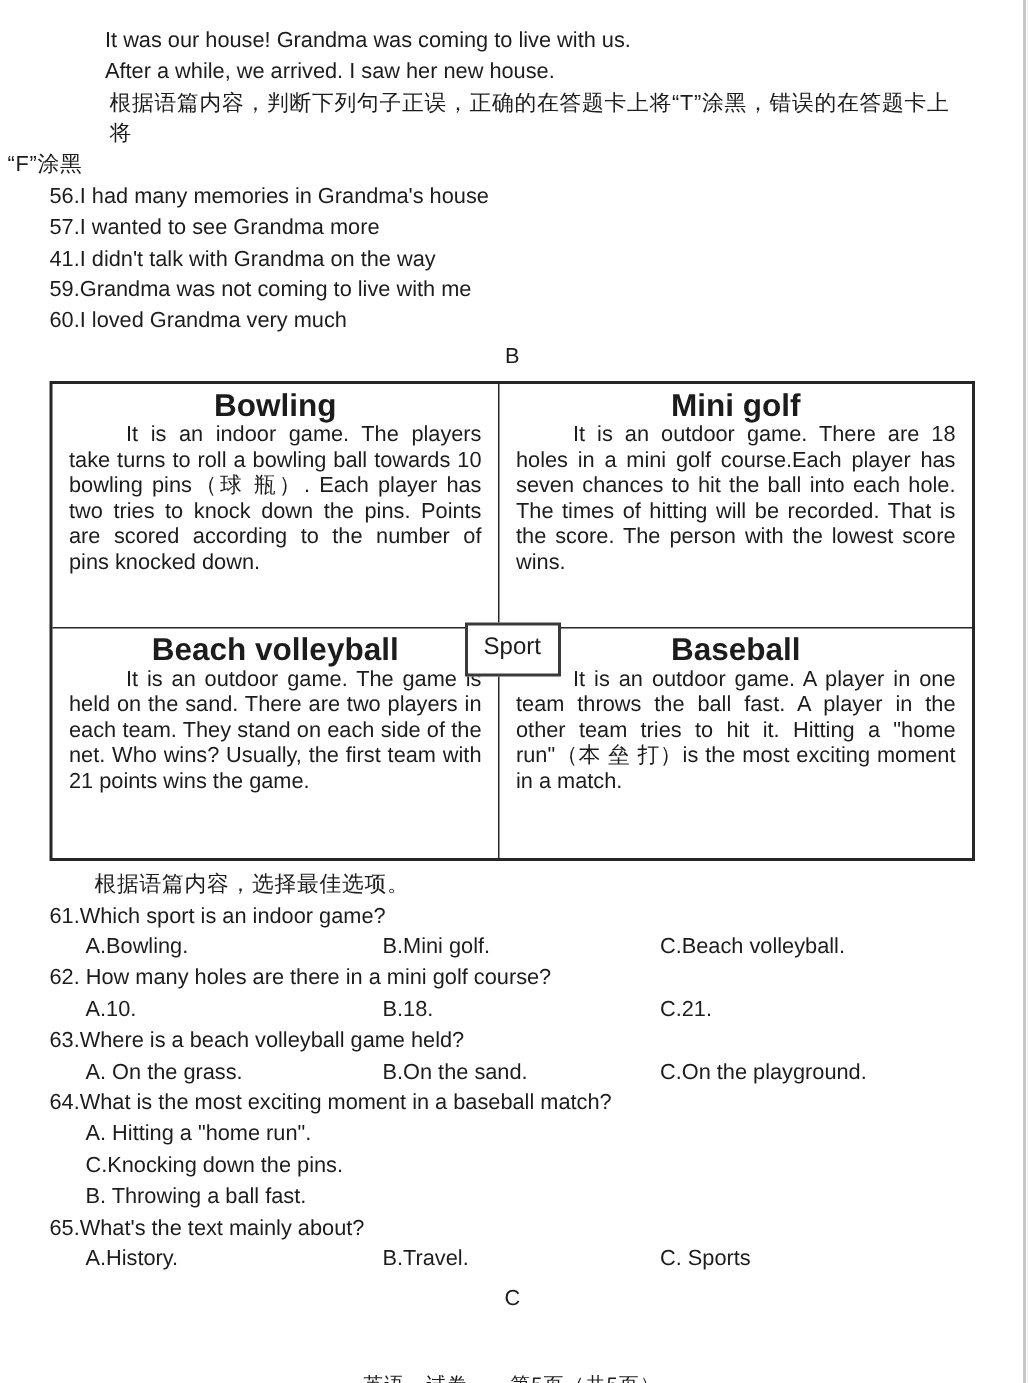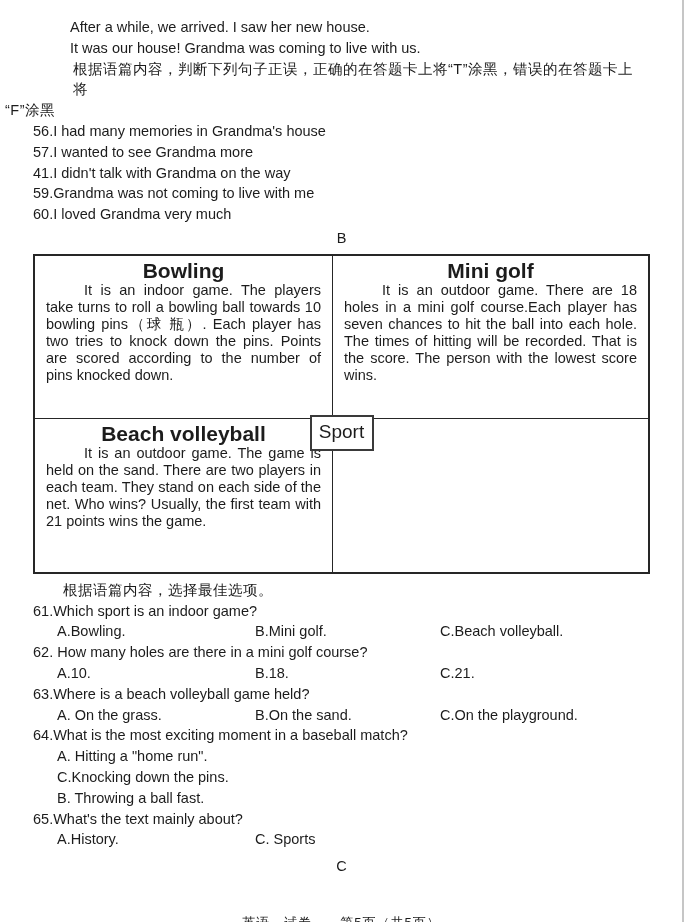--- a/index.html
+++ b/index.html
@@ -47,21 +47,21 @@
     line-height:17px;
   }
   .sport-box{
     position:absolute;
     left:50%;top:159px;
     transform:translateX(-50%);
     width:60px;height:32px;
     background:#ffffff;
     border:2px solid #3a3a3a;
     display:flex;align-items:center;justify-content:center;
-    font-size:19px;
+    font-size:16px;
     z-index:2;
   }
 
   
   .stem{margin:0;}
   .opt-row{display:flex;}
   .opt-a{width:222px;padding-left:24px;box-sizing:border-box;}
   .opt-b{width:185px;}
   .opt-c{flex:1;}
   .opt-stack{padding-left:24px;}
@@ -73,22 +73,22 @@
     letter-spacing:1px;
   }
 </style>
 </head>
 <body>
 
 <div class="page">
   <div class="scan-edge"></div>
   <div class="content">
 
+    <p class="indent1">It was our house! Grandma was coming to live with us.</p>
     <p class="indent1">After a while, we arrived. I saw her new house.</p>
-    <p class="indent1">It was our house! Grandma was coming to live with us.</p>
     <p class="cjk-indent">根据语篇内容，判断下列句子正误，正确的在答题卡上将“T”涂黑，错误的在答题卡上 将</p>
     <p class="hang">“F”涂黑</p>
 
     <p>56.I had many memories in Grandma's house</p>
     <p>57.I wanted to see Grandma more</p>
     <p>41.I didn't talk with Grandma on the way</p>
     <p>59.Grandma was not coming to live with me</p>
     <p>60.I loved Grandma very much</p>
 
     <div class="section-label">B</div>
@@ -98,20 +98,24 @@
         <div class="cell-title">Bowling</div>
         <p class="cell-text">It is an indoor game. The players take turns to roll a bowling ball towards 10 bowling pins（球 瓶）. Each player has two tries to knock down the pins. Points are scored according to the number of pins knocked down.</p>
       </div>
       <div class="cell c1">
         <div class="cell-title">Mini golf</div>
         <p class="cell-text">It is an outdoor game. There are 18 holes in a mini golf course.Each player has seven chances to hit the ball into each hole. The times of hitting will be recorded. That is the score. The person with the lowest score wins.</p>
       </div>
       <div class="cell c2">
         <div class="cell-title">Beach volleyball</div>
         <p class="cell-text">It is an outdoor game. The game is held on the sand. There are two players in each team. They stand on each side of the net. Who wins? Usually, the first team with 21 points wins the game.</p>
+      </div>
+      <div class="cell c3">
+        <div class="cell-title">Baseball</div>
+        <p class="cell-text">It is an outdoor game. A player in one team throws the ball fast. A player in the other team tries to hit it. Hitting a "home run"（本 垒 打）is the most exciting moment in a match.</p>
       </div>
       <div class="sport-box">
         <span>Sport</span>
       </div>
     </div>
 
     <p class="cjk-indent" style="padding-left:30px;">根据语篇内容，选择最佳选项。</p>
 
     <p class="stem">61.Which sport is an indoor game?</p>
     <div class="opt-row">
@@ -135,20 +139,21 @@
     </div>
 
     <p class="stem">64.What is the most exciting moment in a baseball match?</p>
     <p class="opt-stack">A. Hitting a "home run".</p>
     <p class="opt-stack">C.Knocking down the pins.</p>
     <p class="opt-stack">B. Throwing a ball fast.</p>
 
     <p class="stem">65.What's the text mainly about?</p>
     <div class="opt-row">
       <span class="opt-a">A.History.</span>
+      <span class="opt-b">B.Travel.</span>
       <span class="opt-c">C. Sports</span>
     </div>
 
     <div class="section-label-c">C</div>
 
     <div class="footer">英语　试卷　　第5页（共5页）</div>
   </div>
 </div>
 
 </body></html>

